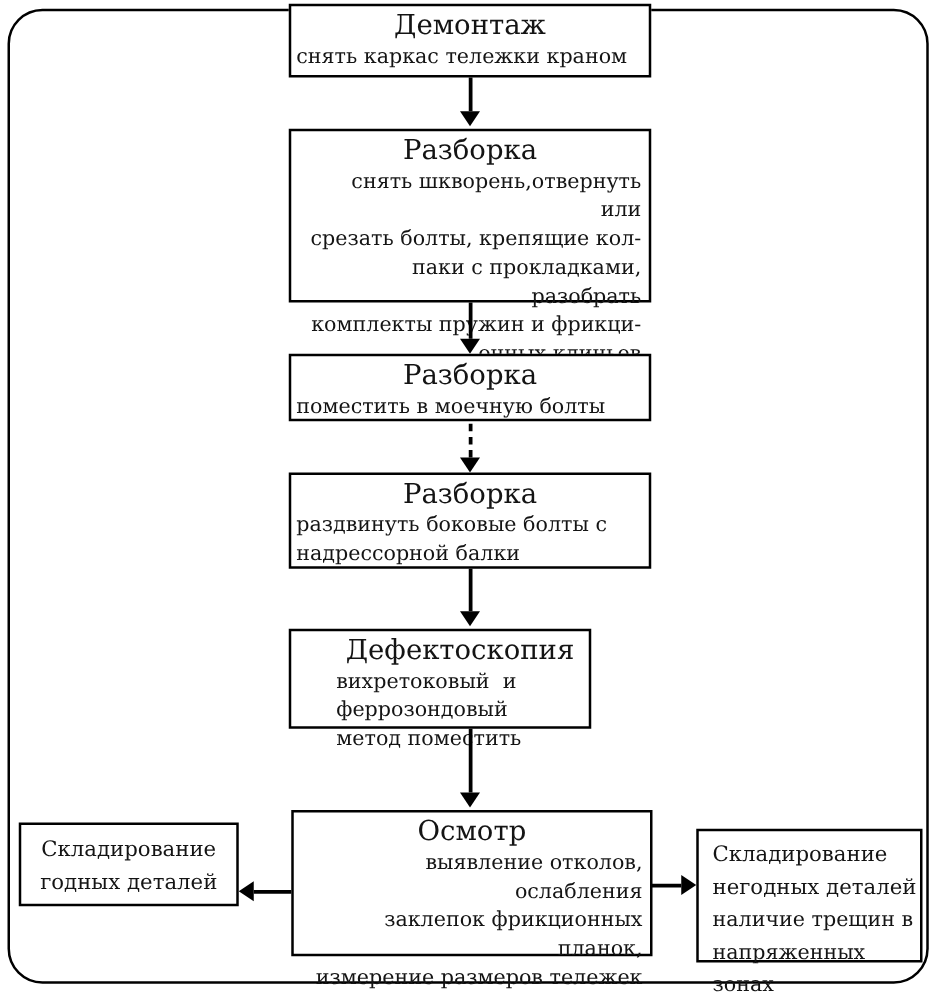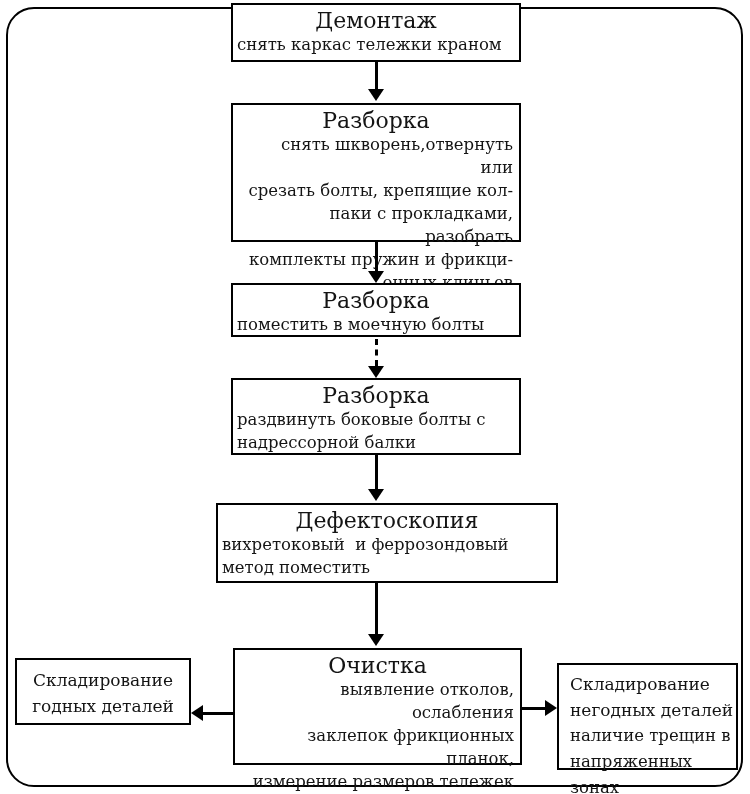--- a/index.html
+++ b/index.html
@@ -143,33 +143,33 @@
     <div class="node-title">Разборка</div>
     <div class="node-body body-center">раздвинуть боковые болты с
 надрессорной балки</div>
   </div>
 
   <div class="v-arrow" style="left:367px; top:455px; height:46px;">
     <div class="v-shaft"></div>
     <div class="head-down"></div>
   </div>
 
-  <div class="node" style="left:216px; top:503px; width:342px; height:80px;">
+  <div class="node" style="left:231px; top:503px; width:242px; height:80px;padding-left:32px;">
     <div class="node-title">Дефектоскопия</div>
     <div class="node-body body-center">вихретоковый  и феррозондовый
 метод поместить</div>
   </div>
 
   <div class="v-arrow" style="left:367px; top:583px; height:63px;">
     <div class="v-shaft"></div>
     <div class="head-down"></div>
   </div>
 
   <div class="node" style="left:233px; top:648px; width:289px; height:117px;">
-    <div class="node-title">Очистка</div>
+    <div class="node-title">Осмотр</div>
     <div class="node-body body-left">выявление отколов, ослабления
 заклепок фрикционных планок,
 измерение размеров тележек в
 изнашиваемых зонах</div>
   </div>
 
   <div class="h-arrow" style="left:191px; top:705px; width:42px;">
     <div class="head-left"></div>
     <div class="h-shaft"></div>
   </div>

